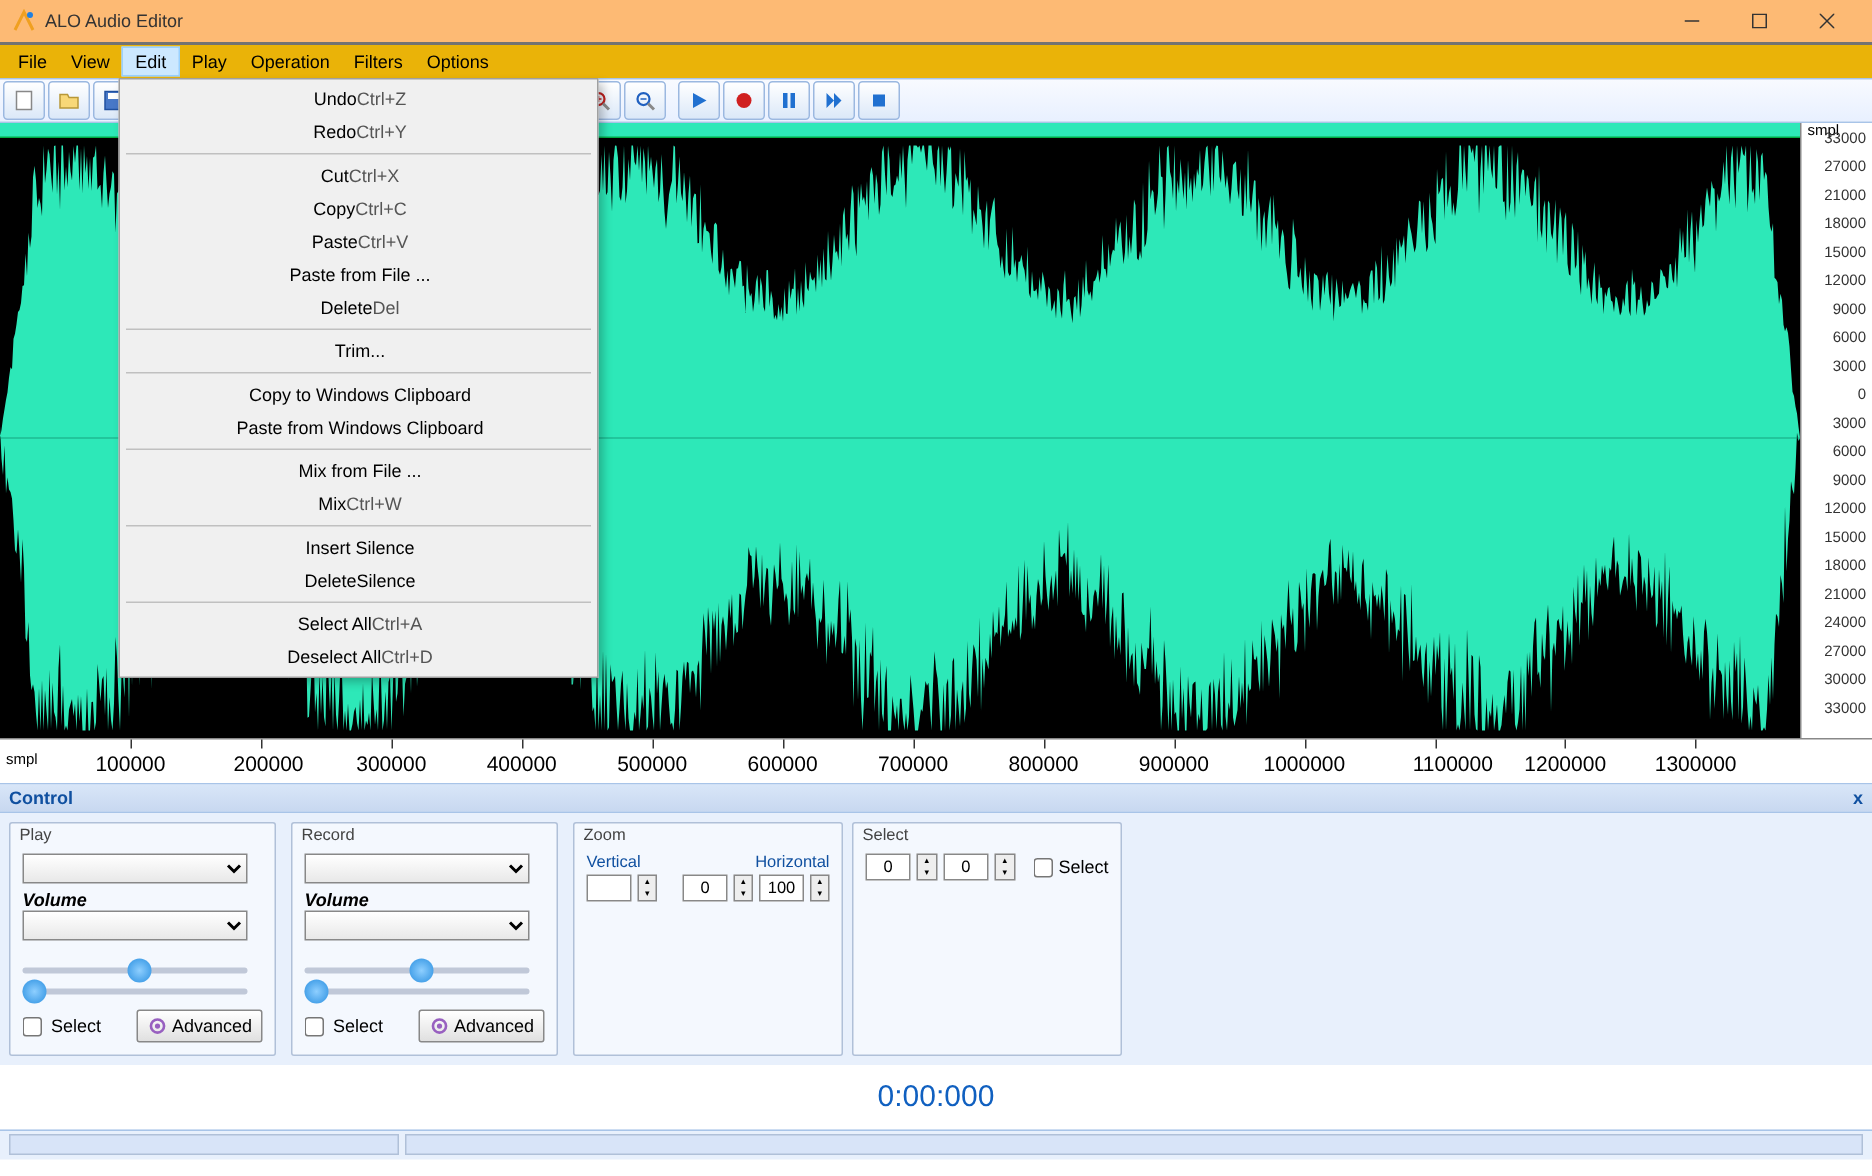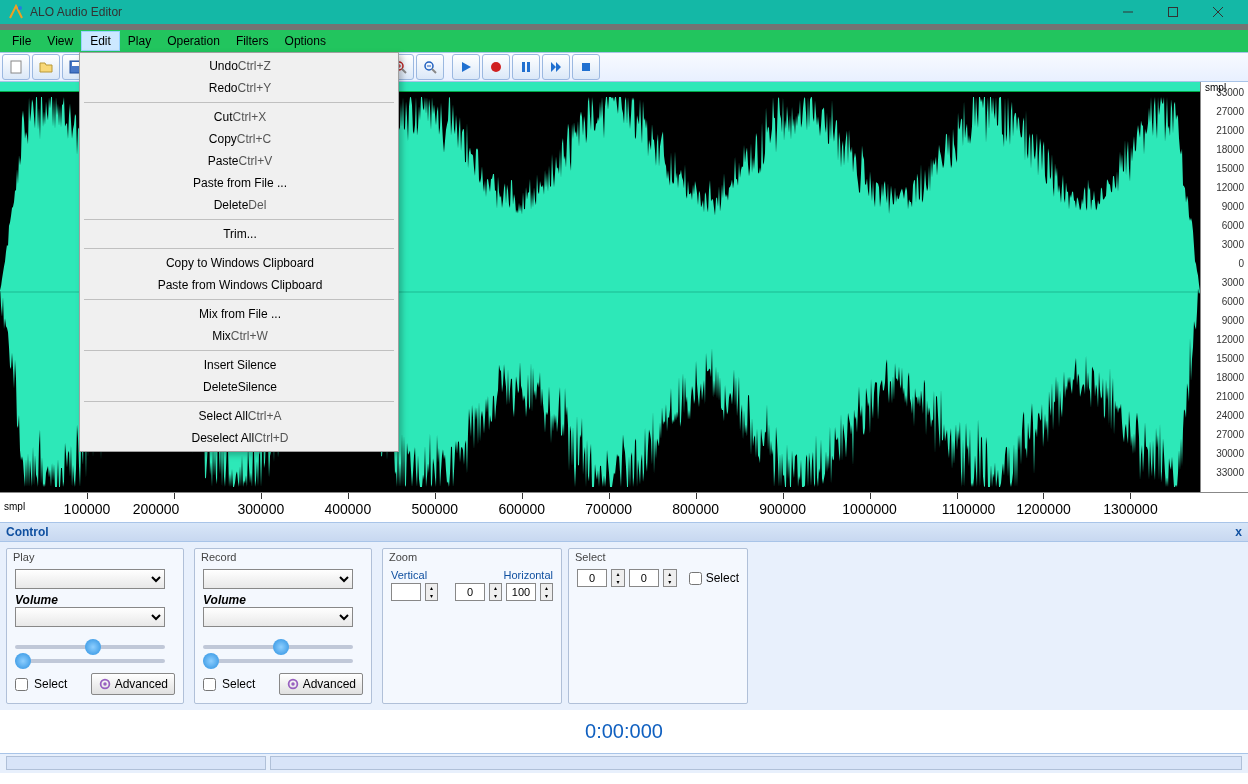--- a/index.html
+++ b/index.html
@@ -1,24 +1,24 @@
 <!DOCTYPE html>
 <html><head>
 <meta charset="utf-8">
 <style>
 * { margin: 0; padding: 0; box-sizing: border-box; font-family: "Segoe UI", Tahoma, sans-serif; font-size: 12px; }
 body { background: #fff; width: 1248px; height: 784px; overflow: hidden; position: relative; }
 
-.titlebar { height: 30px; background: #14b8a6; display: flex; align-items: center; padding: 0 8px; border-bottom: 6px solid #737373; }
+.titlebar { height: 30px; background: #fdba74; display: flex; align-items: center; padding: 0 8px; border-bottom: 2px solid #737373; }
 .titlebar .icon { width: 16px; height: 16px; margin-right: 6px; }
 .titlebar .title { flex: 1; color: #333; }
 .win-controls { display: flex; }
 .win-btn { width: 45px; height: 29px; display: flex; align-items: center; justify-content: center; cursor: pointer; }
 
-.menubar { height: 22px; background: #22c55e; display: flex; align-items: center; padding: 0 4px; }
+.menubar { height: 22px; background: #eab308; display: flex; align-items: center; padding: 0 4px; }
 .menu-item { padding: 2px 8px; cursor: pointer; }
 .menu-item.active { background: #cce8ff; border: 1px solid #99d1ff; }
 
 .toolbar { height: 30px; background: linear-gradient(#f8faff,#e8f0ff); border-top: 1px solid #a8c4e8; border-bottom: 1px solid #a8c4e8; display: flex; align-items: center; padding: 2px; gap: 2px; }
 .tb-btn { width: 28px; height: 26px; border: 1px solid #9bb8e0; background: linear-gradient(#fff,#dbe8f8); border-radius: 3px; display: flex; align-items: center; justify-content: center; cursor: pointer; }
 .tb-sep { width: 4px; }
 
 .waveform-area { position: relative; height: 410px; background: #000; display: flex; }
 .wave-canvas { flex: 1; position: relative; overflow: hidden; }
 .wave-top-strip { position: absolute; top: 0; left: 0; right: 0; height: 10px; background: #2de8b8; border-bottom: 1px solid #0a4; }
@@ -250,21 +250,21 @@
       <div class="lbl" style="top: 366px;">30000</div>
       <div class="lbl" style="top: 385px;">33000</div>
     </div>
 </div>
 
 <div class="time-ruler" id="timeRuler">
   <div class="smpl">smpl</div>
 <div class="tick" style="left: 86.9565px;"></div>
     <div class="tlbl" style="left: 86.9565px;">100000</div>
     <div class="tick" style="left: 173.913px;"></div>
-    <div class="tlbl" style="left: 156px;">200000</div>
+    <div class="tlbl" style="left: 179px;">200000</div>
     <div class="tick" style="left: 260.87px;"></div>
     <div class="tlbl" style="left: 260.87px;">300000</div>
     <div class="tick" style="left: 347.826px;"></div>
     <div class="tlbl" style="left: 347.826px;">400000</div>
     <div class="tick" style="left: 434.783px;"></div>
     <div class="tlbl" style="left: 434.783px;">500000</div>
     <div class="tick" style="left: 521.739px;"></div>
     <div class="tlbl" style="left: 521.739px;">600000</div>
     <div class="tick" style="left: 608.696px;"></div>
     <div class="tlbl" style="left: 608.696px;">700000</div>

